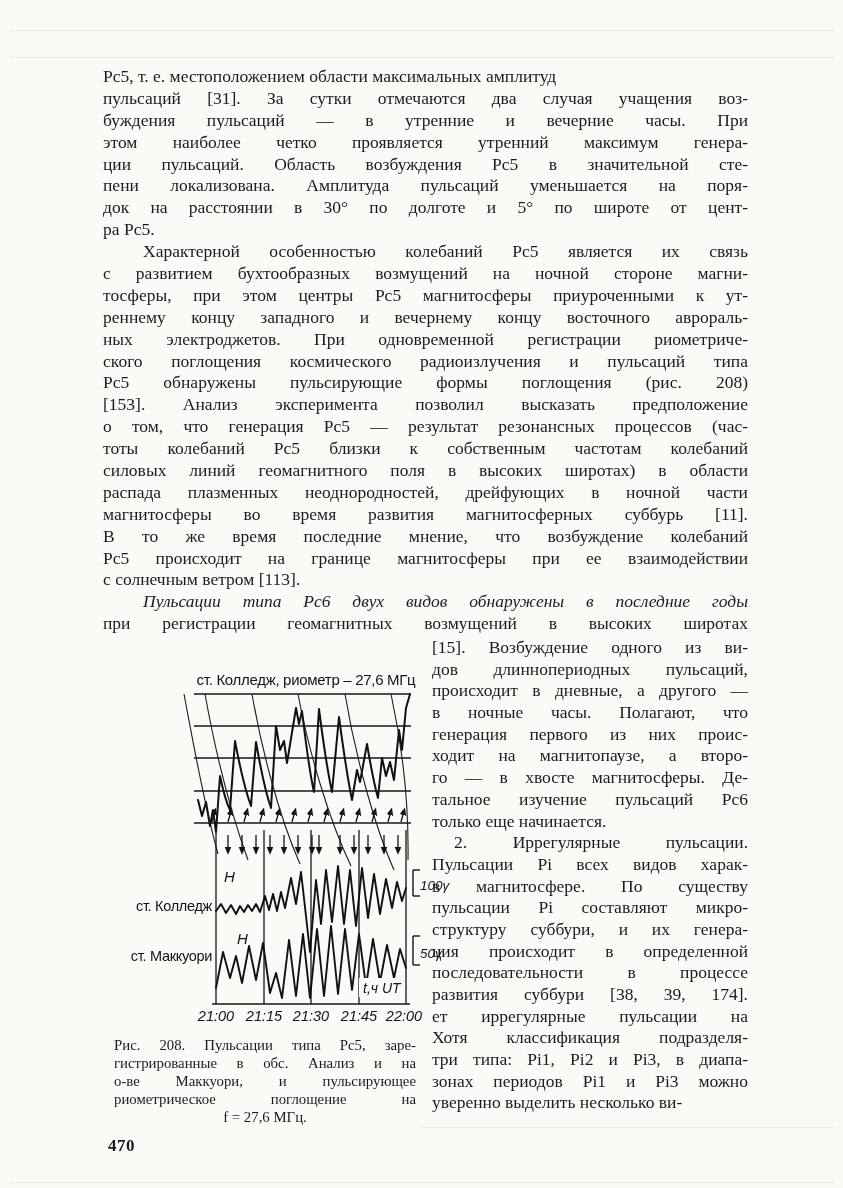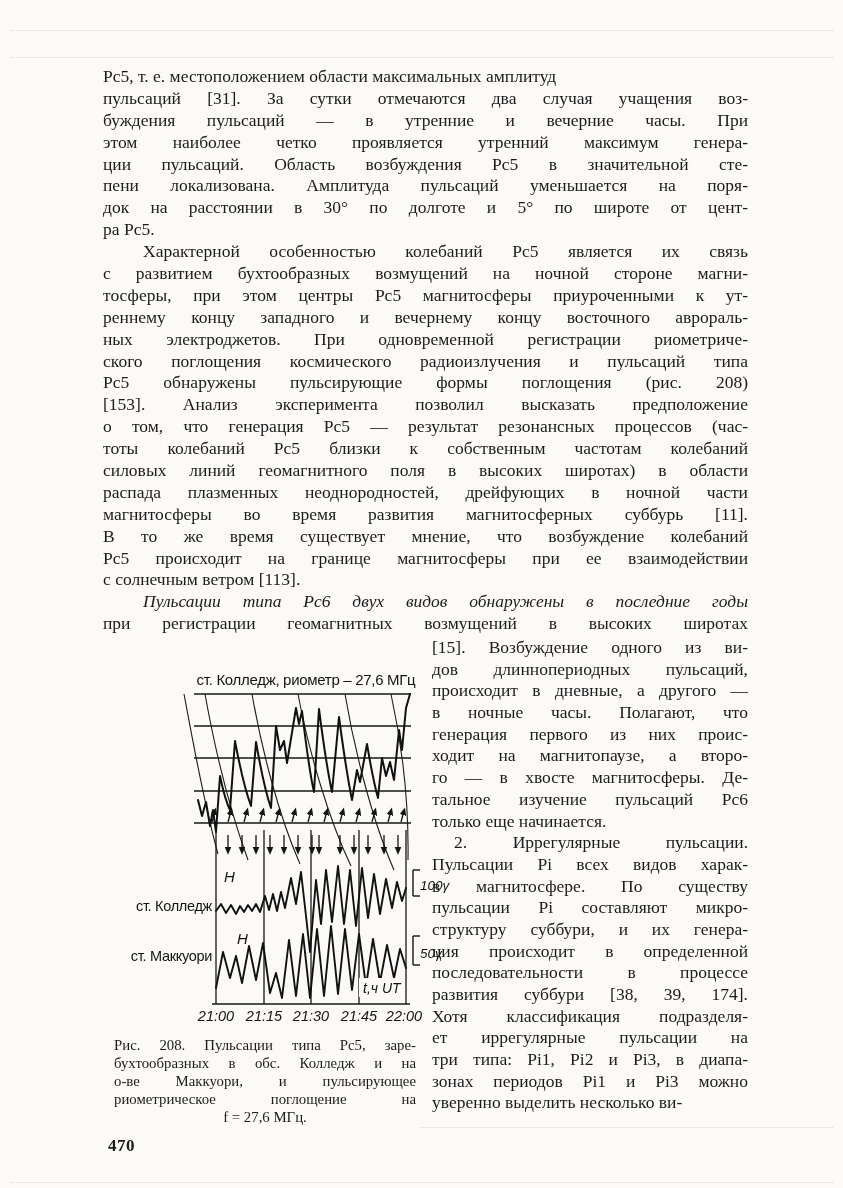--- a/index.html
+++ b/index.html
@@ -63,21 +63,21 @@
   <div class="ln">реннему концу западного и вечернему концу восточного аврораль-</div>
   <div class="ln">ных электроджетов. При одновременной регистрации риометриче-</div>
   <div class="ln">ского поглощения космического радиоизлучения и пульсаций типа</div>
   <div class="ln">Рс5 обнаружены пульсирующие формы поглощения (рис. 208)</div>
   <div class="ln">[153]. Анализ эксперимента позволил высказать предположение</div>
   <div class="ln">о том, что генерация Рс5 — результат резонансных процессов (час-</div>
   <div class="ln">тоты колебаний Рс5 близки к собственным частотам колебаний</div>
   <div class="ln">силовых линий геомагнитного поля в высоких широтах) в области</div>
   <div class="ln">распада плазменных неоднородностей, дрейфующих в ночной части</div>
   <div class="ln">магнитосферы во время развития магнитосферных суббурь [11].</div>
-  <div class="ln">В то же время существует мнение, что возбуждение колебаний</div>
+  <div class="ln">В то же время последние мнение, что возбуждение колебаний</div>
   <div class="ln">Рс5 происходит на границе магнитосферы при ее взаимодействии</div>
   <div class="ln endl">с солнечным ветром [113].</div>
 
   <div class="ln ind" style="font-style:italic">Пульсации типа Рс6 двух видов обнаружены в последние годы</div>
   <div class="ln">при регистрации геомагнитных возмущений в высоких широтах</div>
 </div>
 
 <div class="rcol">
   <div class="ln">[15]. Возбуждение одного из ви-</div>
   <div class="ln">дов длиннопериодных пульсаций,</div>
@@ -89,22 +89,22 @@
   <div class="ln">тальное изучение пульсаций Рс6</div>
   <div class="ln endl">только еще начинается.</div>
   <div class="ln ind2">2. Иррегулярные пульсации.</div>
   <div class="ln">Пульсации Pi всех видов харак-</div>
   <div class="ln">в магнитосфере. По существу</div>
   <div class="ln">пульсации Pi составляют микро-</div>
   <div class="ln">структуру суббури, и их генера-</div>
   <div class="ln">ция происходит в определенной</div>
   <div class="ln">последовательности в процессе</div>
   <div class="ln">развития суббури [38, 39, 174].</div>
+  <div class="ln">ет иррегулярные пульсации на</div>
   <div class="ln">Хотя классификация подразделя-</div>
-  <div class="ln">ет иррегулярные пульсации на</div>
   <div class="ln">три типа: Pi1, Pi2 и Pi3, в диапа-</div>
   <div class="ln">зонах периодов Pi1 и Pi3 можно</div>
   <div class="ln endl">уверенно выделить несколько ви-</div>
 </div>
 
 <figure class="figwrap">
   <svg width="345" height="385" viewBox="100 652 345 385" xmlns="http://www.w3.org/2000/svg">
     <defs>
       <marker id="ah" markerWidth="7" markerHeight="7" refX="3.2" refY="2.6" orient="auto">
         <path d="M0,0 L6,2.6 L0,5.2 z" fill="#141414"></path>
@@ -224,19 +224,19 @@
       <text x="256" y="1013" font-size="14.5" font-style="italic" text-anchor="middle" font-family="Liberation Serif, serif">21:15</text>
       <text x="303" y="1013" font-size="14.5" font-style="italic" text-anchor="middle" font-family="Liberation Serif, serif">21:30</text>
       <text x="351" y="1013" font-size="14.5" font-style="italic" text-anchor="middle" font-family="Liberation Serif, serif">21:45</text>
       <text x="396" y="1013" font-size="14.5" font-style="italic" text-anchor="middle" font-family="Liberation Serif, serif">22:00</text>
     </g>
   </svg>
 </figure>
 
 <div class="caption">
   <div class="ln">Рис. 208. Пульсации типа Рс5, заре-</div>
-  <div class="ln">бухтообразных в обс. Колледж и на</div>
+  <div class="ln">гистрированные в обс. Анализ и на</div>
   <div class="ln">о-ве Маккуори, и пульсирующее</div>
   <div class="ln">риометрическое поглощение на</div>
   <div class="ln center">f = 27,6 МГц.</div>
 </div>
 
 <div class="pagenum">470</div>
 
 </body></html>

